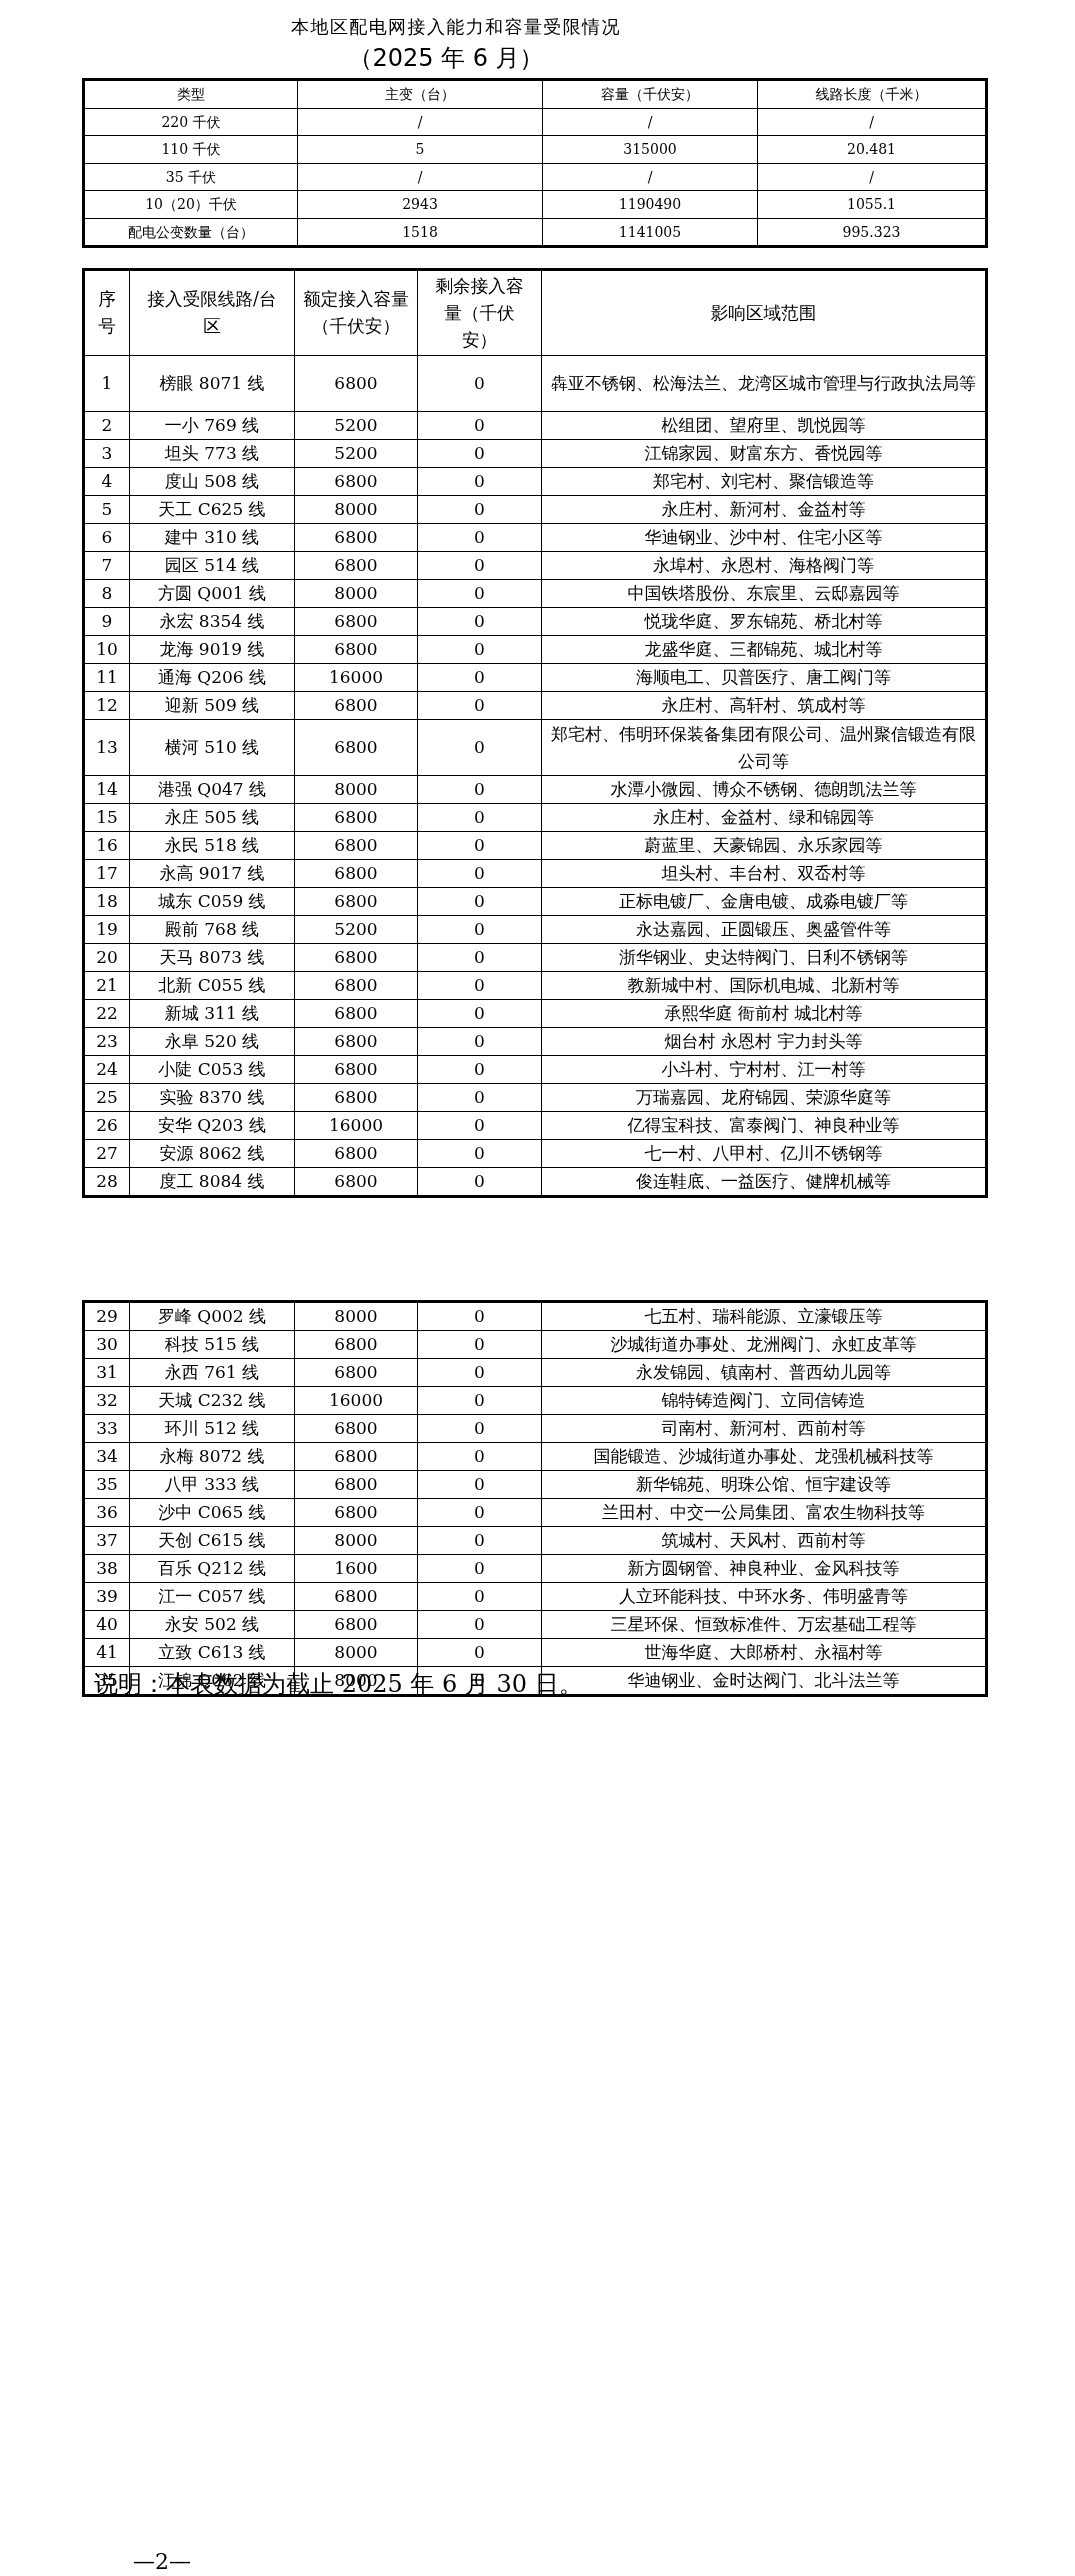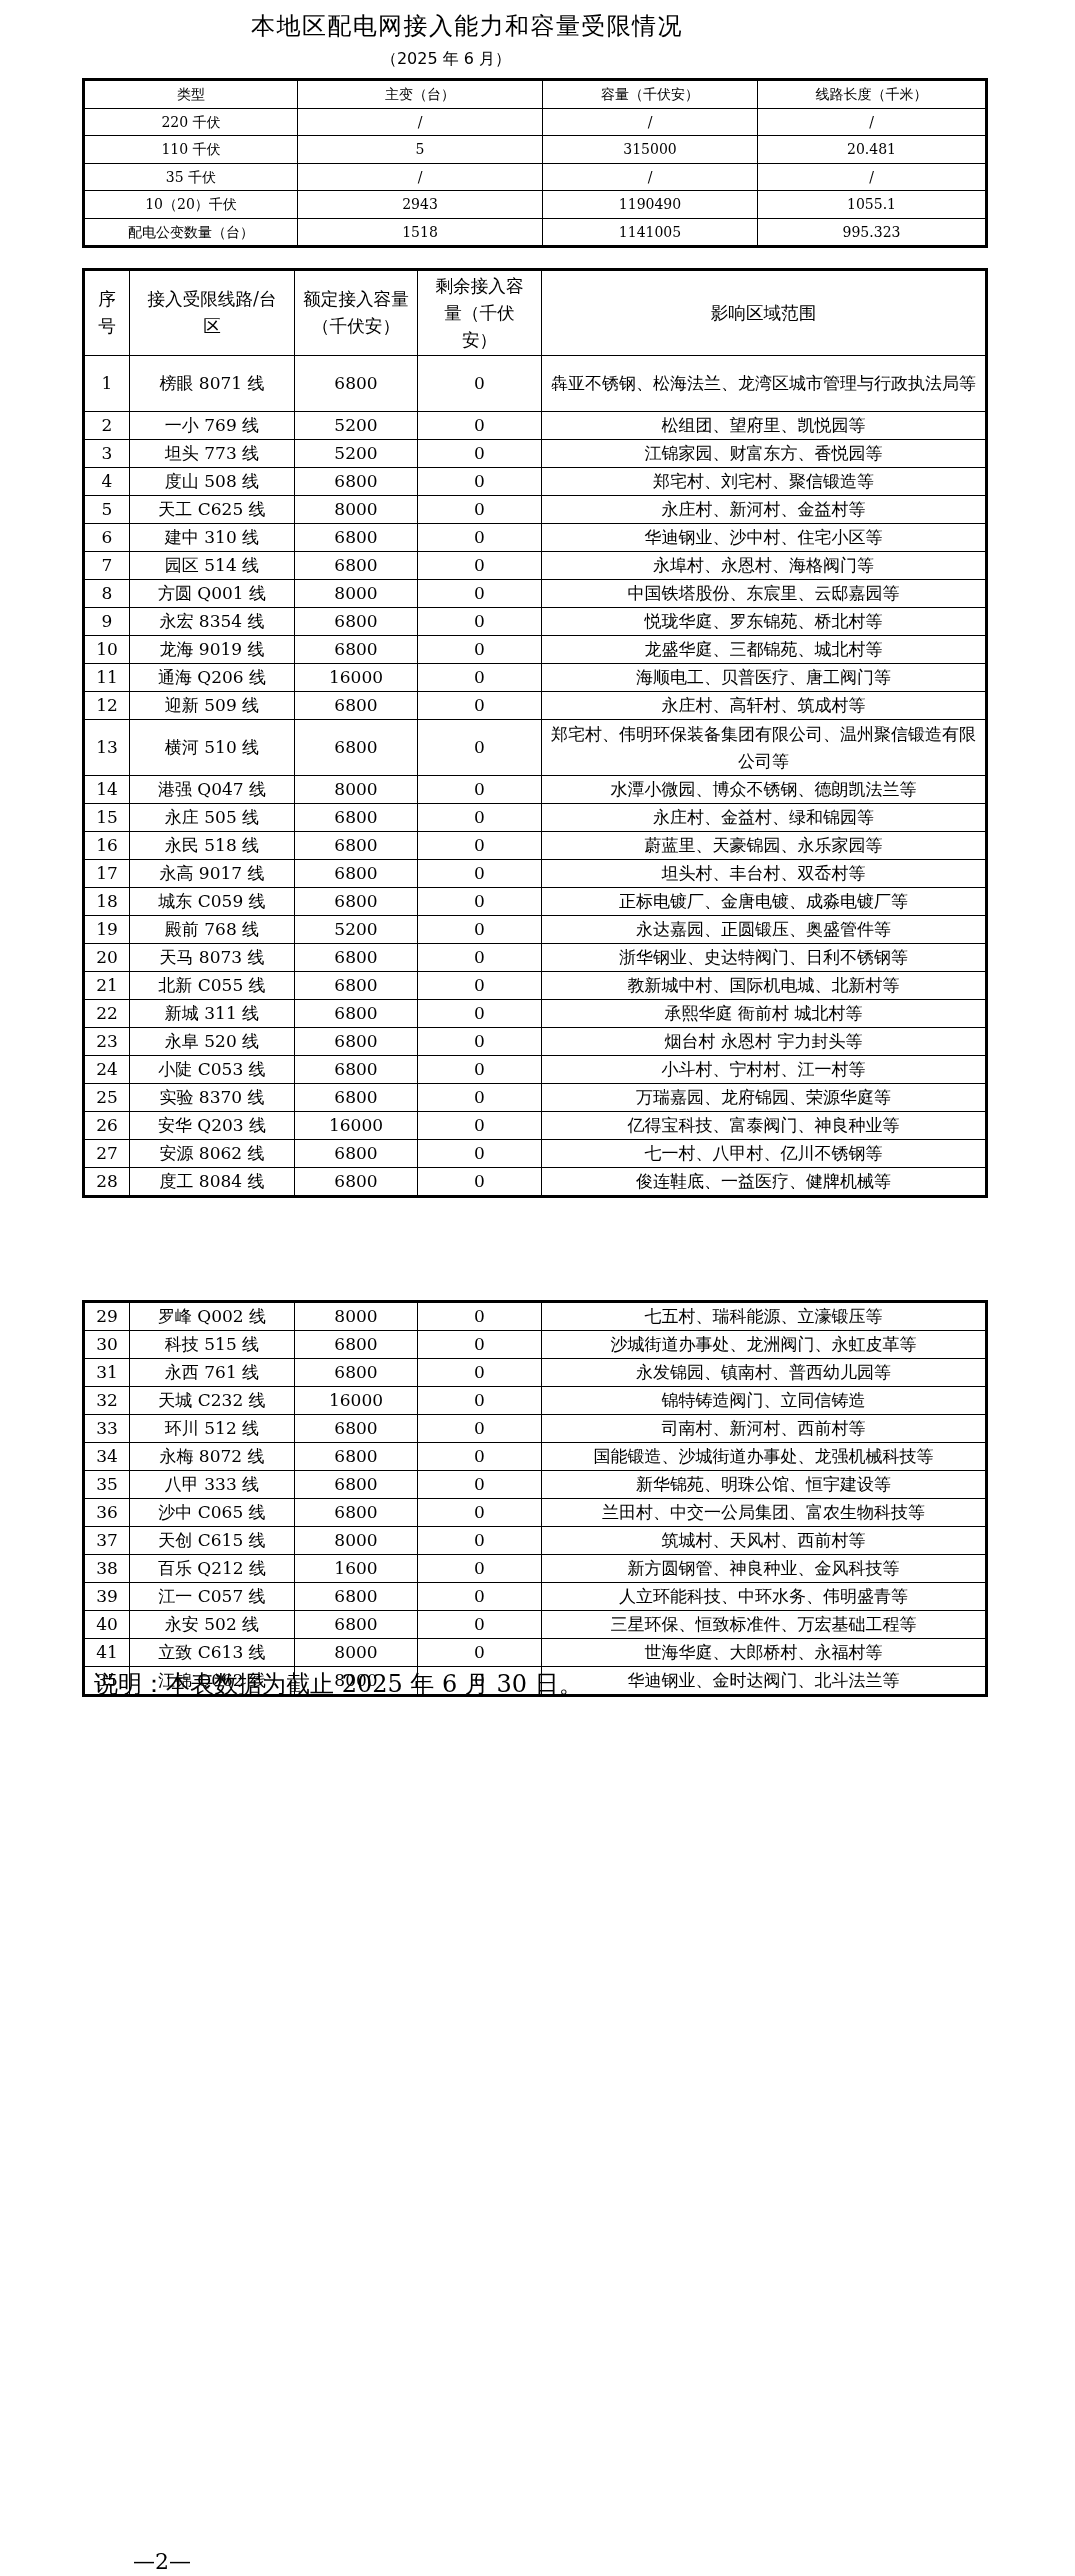--- a/index.html
+++ b/index.html
@@ -1,23 +1,23 @@
 <!DOCTYPE html>
 <html style="font-size:11px"><head>
 <meta charset="utf-8">
 <style>
   html, body { margin: 0; padding: 0; background: #ffffff; }
   body { width: 1076px; height: 2576px; position: relative; overflow: hidden;
          font-family: "DejaVu Serif", "Liberation Serif", serif; color: #000; }
   .title { position: absolute; left: 0; width: 912px; top: 9.5px; text-align: center;
-           font-family: "DejaVu Sans", "Liberation Sans", sans-serif; font-size: 24px;
-           letter-spacing: 1.4px; line-height: 33px; padding-left: 11px; }
+           font-family: "DejaVu Sans", "Liberation Sans", sans-serif; font-size: 18px;
+           letter-spacing: 1.4px; line-height: 33px; padding-left: 0; }
   .title span { display: inline-block; transform: scaleY(1.0); }
   .subtitle { position: absolute; left: 0; width: 892px; top: 45px; text-align: center;
-              font-family: "DejaVu Sans", "Liberation Sans", sans-serif; font-size: 16px; line-height: 27px; }
+              font-family: "DejaVu Sans", "Liberation Sans", sans-serif; font-size: 24px; line-height: 27px; }
   table { position: absolute; border-collapse: collapse; table-layout: fixed; }
   table.outer { border: 3.4px solid #000; }
   td, th { border: 1.4px solid #000; text-align: center; vertical-align: middle;
            font-weight: normal; font-size: 17px; line-height: 22.4px; padding: 0 2.7px; overflow: hidden; }
   #summary { left: 82px; top: 78px; width: 903px; }
   #summary td, #summary th { height: 26.4px; font-size: 14px; }
   #summary th { height: 27px; }
   .tbl-limit { left: 82px; width: 903px; }
   #limit-a { top: 268px; }
   #limit-b { top: 1261px; margin-top: 39px; }

